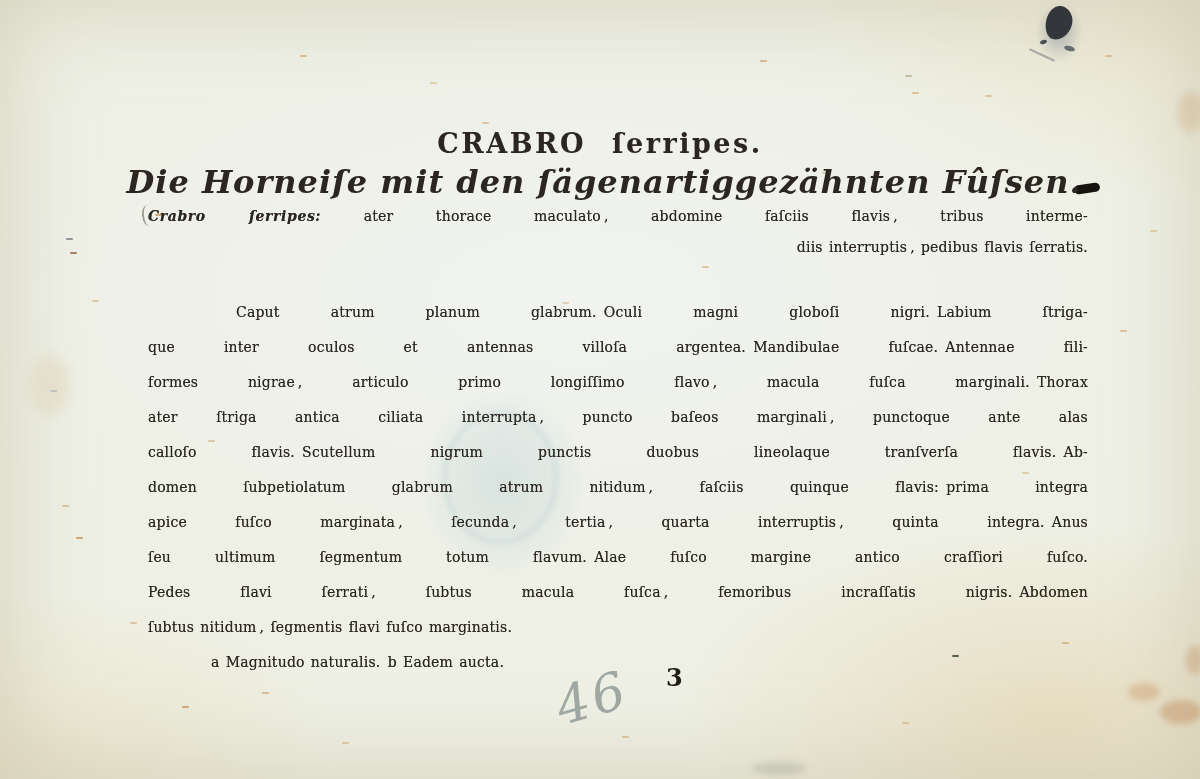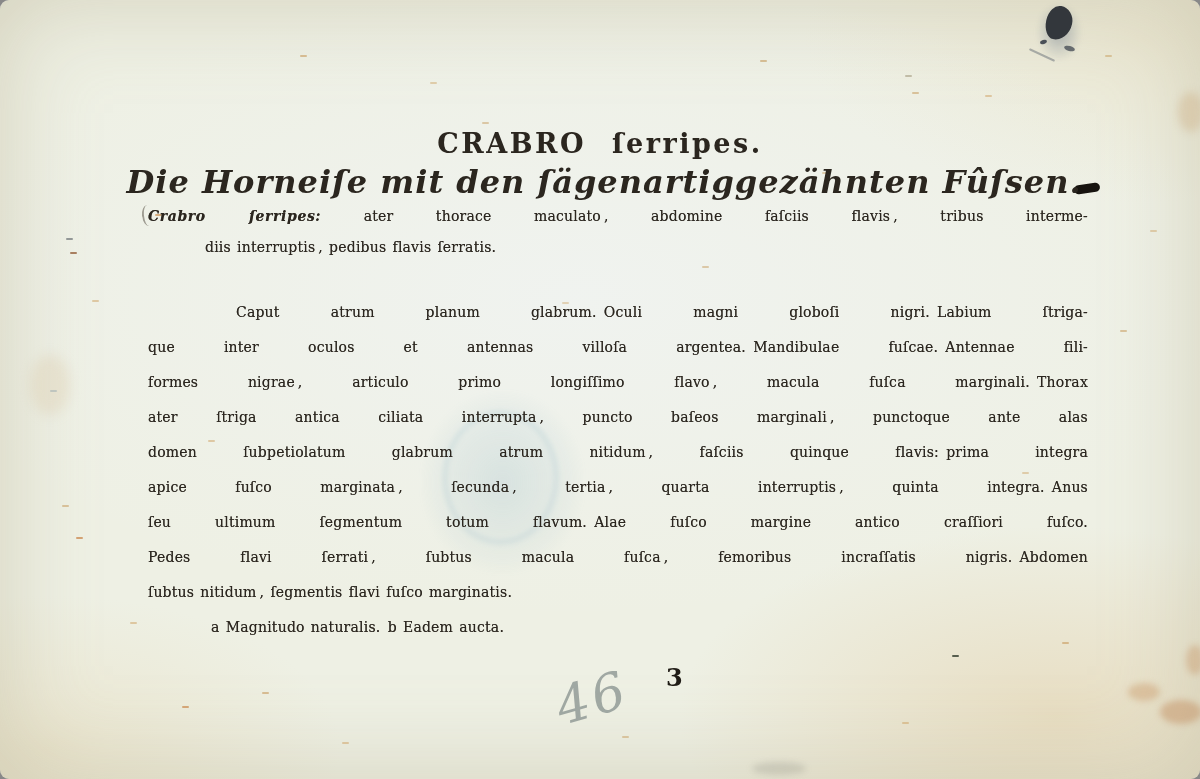--- a/index.html
+++ b/index.html
@@ -10,37 +10,36 @@
     overflow:hidden;
     background:
       radial-gradient(75% 55% at 48% 38%, rgba(240,243,240,.95), rgba(240,243,240,0) 75%),
       radial-gradient(45% 35% at 88% 92%, rgba(226,206,166,.55), rgba(226,206,166,0) 70%),
       radial-gradient(35% 28% at 4% 96%, rgba(230,218,184,.45), rgba(230,218,184,0) 70%),
       radial-gradient(40% 30% at 95% 5%, rgba(232,224,196,.5), rgba(232,224,196,0) 70%),
       linear-gradient(#eef0e4,#eef0e4);
     box-shadow: inset 0 0 95px rgba(168,158,122,.38);
     font-family:"DejaVu Serif","Liberation Serif",serif;
     color:#2b261f;
-    border-radius:9px;
   }
   .title{
     position:absolute; top:128px; left:0; width:100%;
     margin:0; text-align:center;
     font-size:27px; font-weight:600; letter-spacing:2.5px;
   }
   .title .wordgap{display:inline-block;width:26px;}
   .subtitle{
     position:absolute; top:159px; left:0; width:100%;
     margin:4px; text-align:center;
     font-style:italic; font-weight:700;
     font-size:32px; letter-spacing:1px;
   }
   .textblock{position:absolute; left:148px; width:940px; font-size:14px; word-spacing:1.5px; letter-spacing:.2px;}
   .diagnosis{top:201px;}
-  .diagnosis .line{height:31px; line-height:31px;}
+  .diagnosis .line{height:31px; line-height:31px;text-align:right;}
   .description{top:295px;}
   .description .line{height:35px; line-height:35px;}
   .line{white-space:normal; text-shadow:0 0 .6px rgba(43,38,31,.65);}
   .line.justify{text-align:justify; text-align-last:justify;}
   .line .lead{font-style:italic; font-weight:700; letter-spacing:.6px;}
   .pagenum{position:absolute; left:666px; top:663px; font-size:24px; font-weight:700; color:#201c16;}
   .pencil{
     position:absolute; left:556px; top:668px;
     font-size:52px; font-style:italic; font-weight:400;
     color:rgba(108,120,120,.55);
@@ -114,20 +113,21 @@
   <div class="textblock diagnosis" id="diagnosis-block">
       <div class="line justify"><span class="lead">Crabro ſerripes:</span> ater thorace maculato , abdomine faſciis flavis , tribus interme-</div>
       <div class="line" style="padding-left: 57px;">diis interruptis , pedibus flavis ſerratis.</div>
     </div>
 
   <div class="textblock description" id="description-block">
       <div class="line justify" style="padding-left: 88px;">Caput atrum planum glabrum. Oculi magni globoſi nigri. Labium ſtriga-</div>
       <div class="line justify">que inter oculos et antennas villoſa argentea. Mandibulae fuſcae. Antennae fili-</div>
       <div class="line justify">formes nigrae , articulo primo longiſſimo flavo , macula fuſca marginali. Thorax</div>
       <div class="line justify">ater ſtriga antica ciliata interrupta , puncto baſeos marginali , punctoque ante alas</div>
+      <div class="line justify">calloſo flavis. Scutellum nigrum punctis duobus lineolaque tranſverſa flavis. Ab-</div>
       <div class="line justify">domen ſubpetiolatum glabrum atrum nitidum , faſciis quinque flavis: prima integra</div>
       <div class="line justify">apice fuſco marginata , ſecunda , tertia , quarta interruptis , quinta integra. Anus</div>
       <div class="line justify">ſeu ultimum ſegmentum totum flavum. Alae fuſco margine antico craſſiori fuſco.</div>
       <div class="line justify">Pedes flavi ſerrati , ſubtus macula fuſca , femoribus incraſſatis nigris. Abdomen</div>
       <div class="line">ſubtus nitidum , ſegmentis flavi fuſco marginatis.</div>
       <div class="line" style="padding-left: 63px;">a Magnitudo naturalis. b Eadem aucta.</div>
     </div>
 
   <div class="pagenum">3</div>
   <div class="pencil" style="color: rgba(108, 120, 120, 0.6);">46</div>

